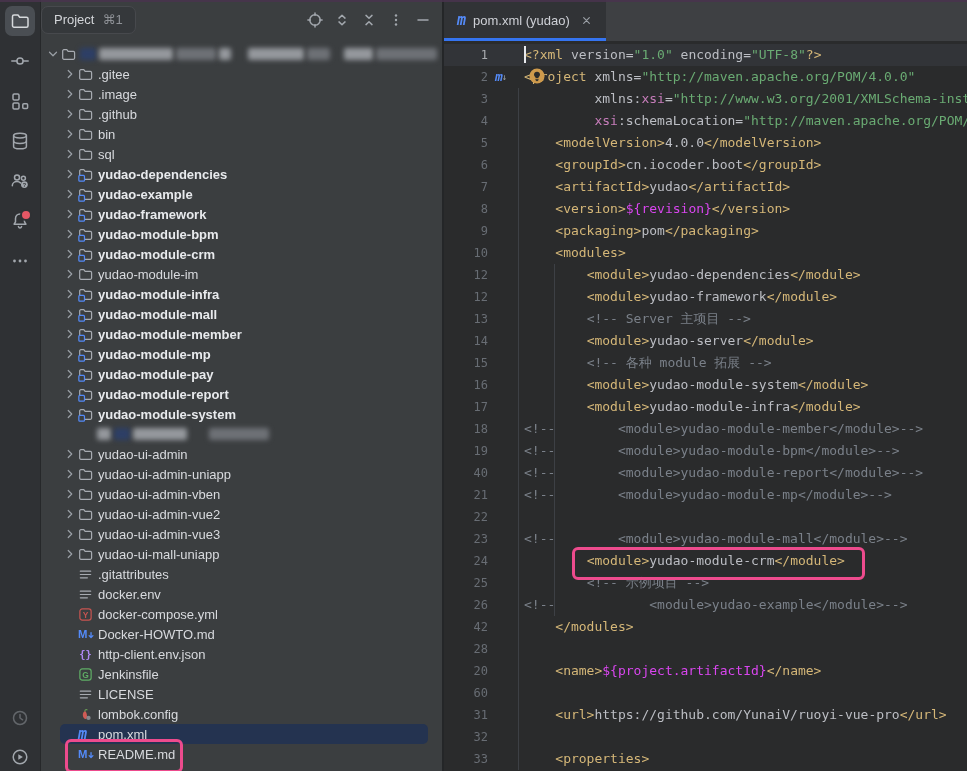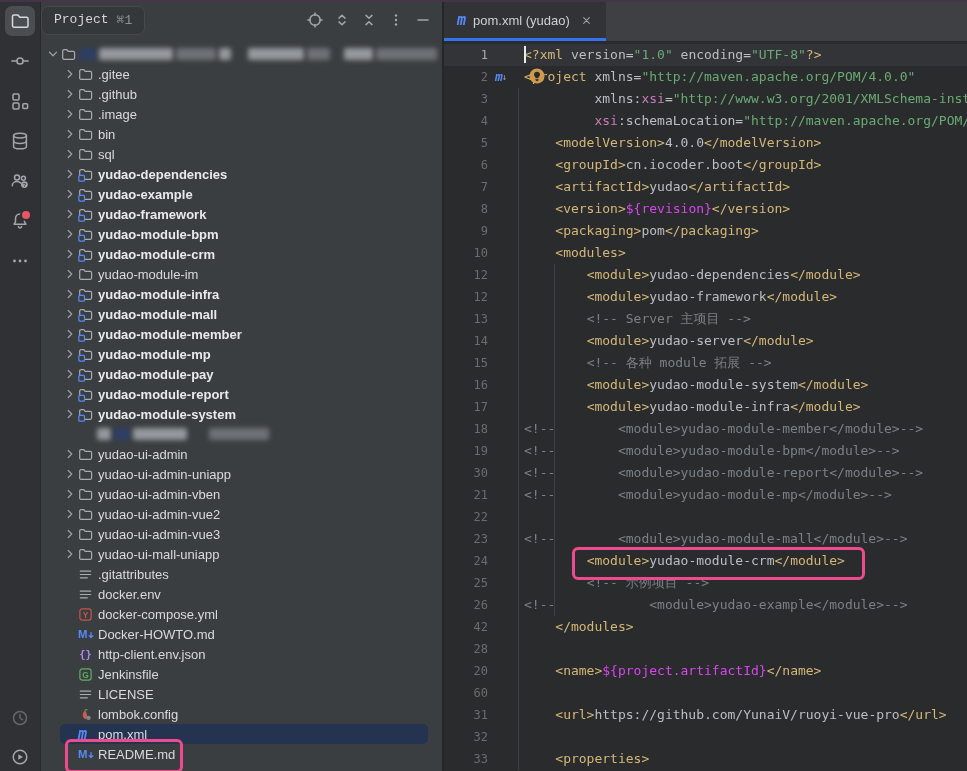--- a/index.html
+++ b/index.html
@@ -11,21 +11,21 @@
   .activity-bar{position:absolute;left:0;top:0;width:40px;height:771px;background:#2F3134;border-right:1px solid #26282A;z-index:5;}
   .ab-btn{position:absolute;left:5px;width:30px;height:30px;border-radius:7px;display:flex;align-items:center;justify-content:center;}
   .ab-btn.sel{background:#4A4E53;}
   .ab-btn svg{display:block;}
   .ab-badge{position:absolute;top:3px;right:3px;width:8px;height:8px;border-radius:50%;background:#E55765;border:2px solid #2F3134;}
 
   
   .project-panel{position:absolute;left:40px;top:0;width:404px;height:771px;background:#3B3E40;border-right:2px solid #242628;box-sizing:border-box;}
   .panel-header{position:relative;height:40px;display:flex;align-items:center;justify-content:space-between;}
   .panel-tab{margin-left:1px;background:#35383B;border:1px solid #47494D;border-radius:7px;padding:5px 12px 6px 12px;
-             font-size:13px;color:#D3D5D9;display:flex;gap:8px;align-items:center;font-family:Liberation Mono, monospace;}
+             font-size:13px;color:#D3D5D9;display:flex;gap:8px;align-items:center;}
   .panel-tab .shortcut{color:#8E9196;}
   .panel-actions{display:flex;align-items:center;gap:11px;margin-right:11px;}
   .panel-actions span{display:flex;}
 
   
   .tree{position:absolute;top:40px;left:0;right:2px;bottom:0;overflow:hidden;padding-top:4px;}
   .row{position:relative;height:20px;display:flex;align-items:center;font-size:13px;color:#D8DADE;}
   .row .selbg{position:absolute;left:20px;right:12px;top:0;bottom:0;background:#243350;border-radius:5px;z-index:0;}
   .row>*{z-index:1;}
   .row.lvl0{padding-left:4px;}
@@ -212,34 +212,34 @@
           <span class="chev">
             <svg width="14" height="14" viewBox="0 0 16 16">
               <path d="M6 4l4 4-4 4" fill="none" stroke="#9BA0A6" stroke-width="1.4" stroke-linecap="round" stroke-linejoin="round"></path>
             </svg>
           </span>
           <span class="tico">
             <svg width="15" height="15" viewBox="0 0 16 16">
               <path d="M1.8 4.2c0-.7.6-1.3 1.3-1.3h3.1l1.4 1.8h5.6c.7 0 1.3.6 1.3 1.3v5.8c0 .7-.6 1.3-1.3 1.3H3.1c-.7 0-1.3-.6-1.3-1.3z" fill="none" stroke="#A7ABB1" stroke-width="1.3" stroke-linecap="round" stroke-linejoin="round"></path>
             </svg>
           </span>
+          <span class="tlabel">.image</span>
+        </div>
+        <div class="row lvl1">
+          <span class="chev">
+            <svg width="14" height="14" viewBox="0 0 16 16">
+              <path d="M6 4l4 4-4 4" fill="none" stroke="#9BA0A6" stroke-width="1.4" stroke-linecap="round" stroke-linejoin="round"></path>
+            </svg>
+          </span>
+          <span class="tico">
+            <svg width="15" height="15" viewBox="0 0 16 16">
+              <path d="M1.8 4.2c0-.7.6-1.3 1.3-1.3h3.1l1.4 1.8h5.6c.7 0 1.3.6 1.3 1.3v5.8c0 .7-.6 1.3-1.3 1.3H3.1c-.7 0-1.3-.6-1.3-1.3z" fill="none" stroke="#A7ABB1" stroke-width="1.3" stroke-linecap="round" stroke-linejoin="round"></path>
+            </svg>
+          </span>
           <span class="tlabel">.github</span>
-        </div>
-        <div class="row lvl1">
-          <span class="chev">
-            <svg width="14" height="14" viewBox="0 0 16 16">
-              <path d="M6 4l4 4-4 4" fill="none" stroke="#9BA0A6" stroke-width="1.4" stroke-linecap="round" stroke-linejoin="round"></path>
-            </svg>
-          </span>
-          <span class="tico">
-            <svg width="15" height="15" viewBox="0 0 16 16">
-              <path d="M1.8 4.2c0-.7.6-1.3 1.3-1.3h3.1l1.4 1.8h5.6c.7 0 1.3.6 1.3 1.3v5.8c0 .7-.6 1.3-1.3 1.3H3.1c-.7 0-1.3-.6-1.3-1.3z" fill="none" stroke="#A7ABB1" stroke-width="1.3" stroke-linecap="round" stroke-linejoin="round"></path>
-            </svg>
-          </span>
-          <span class="tlabel">.image</span>
         </div>
         <div class="row lvl1">
           <span class="chev">
             <svg width="14" height="14" viewBox="0 0 16 16">
               <path d="M6 4l4 4-4 4" fill="none" stroke="#9BA0A6" stroke-width="1.4" stroke-linecap="round" stroke-linejoin="round"></path>
             </svg>
           </span>
           <span class="tico">
             <svg width="15" height="15" viewBox="0 0 16 16">
               <path d="M1.8 4.2c0-.7.6-1.3 1.3-1.3h3.1l1.4 1.8h5.6c.7 0 1.3.6 1.3 1.3v5.8c0 .7-.6 1.3-1.3 1.3H3.1c-.7 0-1.3-.6-1.3-1.3z" fill="none" stroke="#A7ABB1" stroke-width="1.3" stroke-linecap="round" stroke-linejoin="round"></path>
@@ -741,21 +741,21 @@
           <span class="ln">18</span>
           <span class="gslot"></span>
           <span class="code"><span class="c-cmt">&lt;!--        &lt;module&gt;yudao-module-member&lt;/module&gt;--&gt;</span></span>
         </div>
         <div class="cl">
           <span class="ln">19</span>
           <span class="gslot"></span>
           <span class="code"><span class="c-cmt">&lt;!--        &lt;module&gt;yudao-module-bpm&lt;/module&gt;--&gt;</span></span>
         </div>
         <div class="cl">
-          <span class="ln">30</span>
+          <span class="ln">40</span>
           <span class="gslot"></span>
           <span class="code"><span class="c-cmt">&lt;!--        &lt;module&gt;yudao-module-report&lt;/module&gt;--&gt;</span></span>
         </div>
         <div class="cl">
           <span class="ln">21</span>
           <span class="gslot"></span>
           <span class="code"><span class="c-cmt">&lt;!--        &lt;module&gt;yudao-module-mp&lt;/module&gt;--&gt;</span></span>
         </div>
         <div class="cl">
           <span class="ln">22</span>

